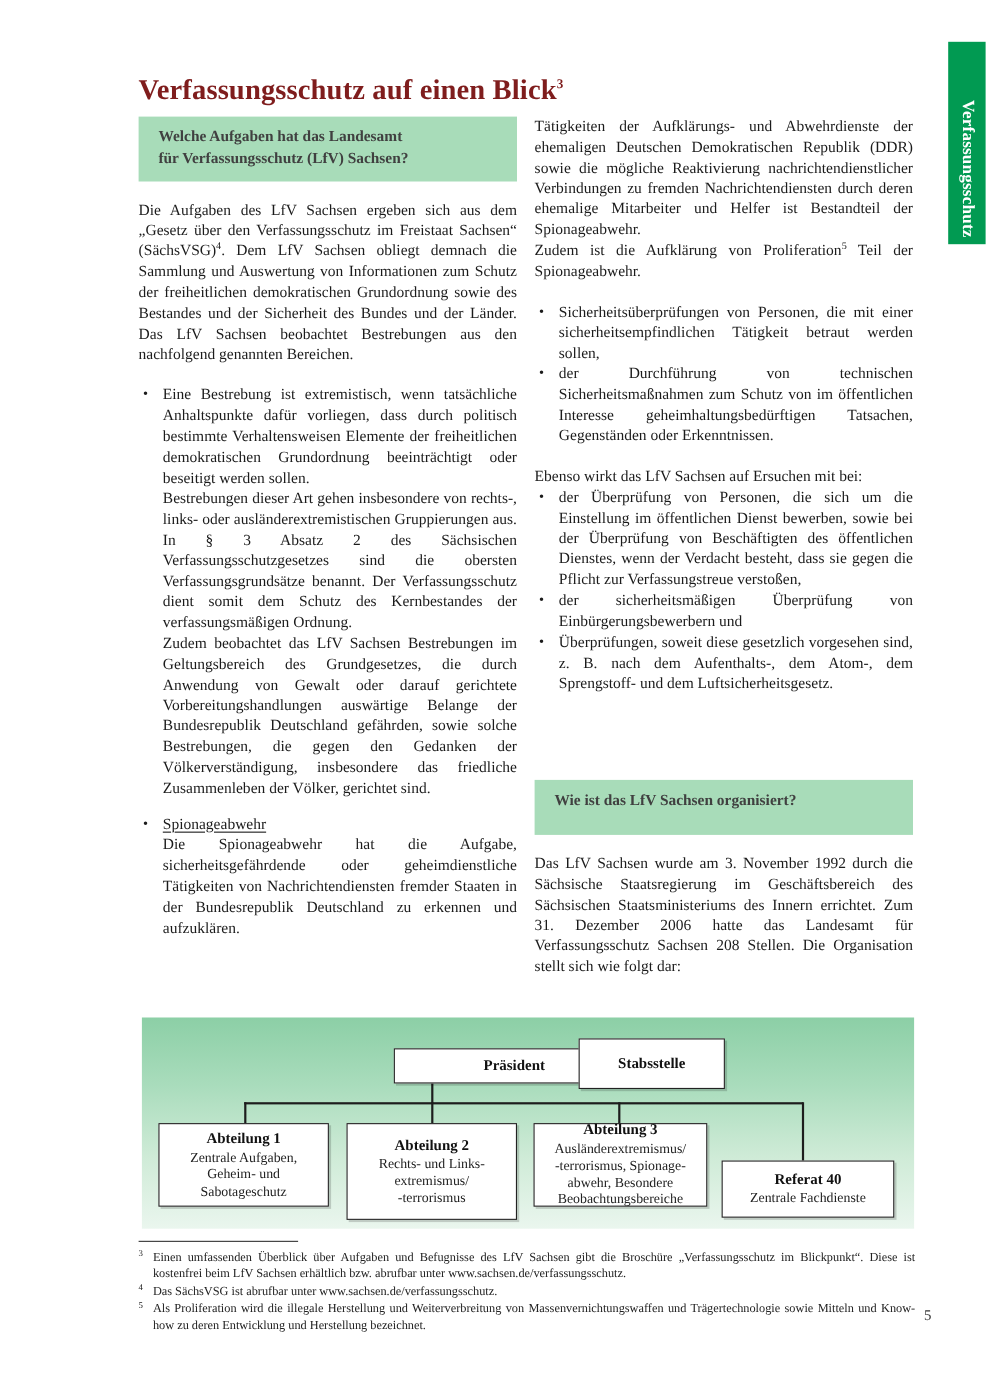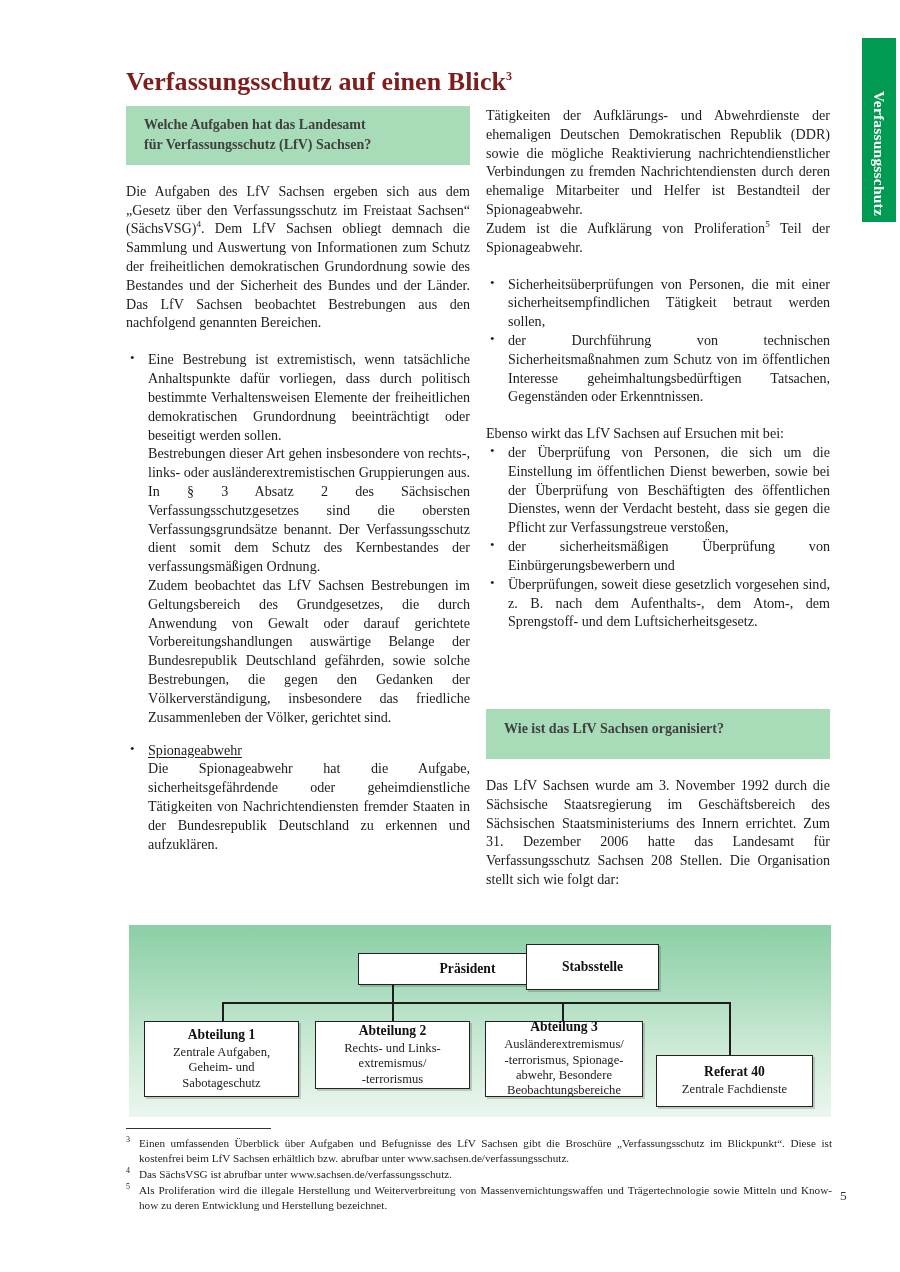--- a/index.html
+++ b/index.html
@@ -318,21 +318,21 @@
       <div class="ob-title">Stabsstelle</div>
     </div>
 
     <div class="ob" style="left:15px; top:96px; width:155px; height:76px;">
       <div class="ob-title">Abteilung 1</div>
       <div class="ob-sub" style="white-space:pre-line;">Zentrale Aufgaben,
 Geheim- und
 Sabotageschutz</div>
     </div>
 
-    <div class="ob" style="left:186px; top:96px; width:155px; height:68px;">
+    <div class="ob" style="left:186px; top:96px; width:155px; height:88px;">
       <div class="ob-title">Abteilung 2</div>
       <div class="ob-sub" style="white-space:pre-line;">Rechts- und Links-
 extremismus/
 -terrorismus</div>
     </div>
 
     <div class="ob" style="left:356px; top:96px; width:158px; height:76px;">
       <div class="ob-title">Abteilung 3</div>
       <div class="ob-sub" style="white-space:pre-line;">Ausländerextremismus/
 -terrorismus, Spionage-

